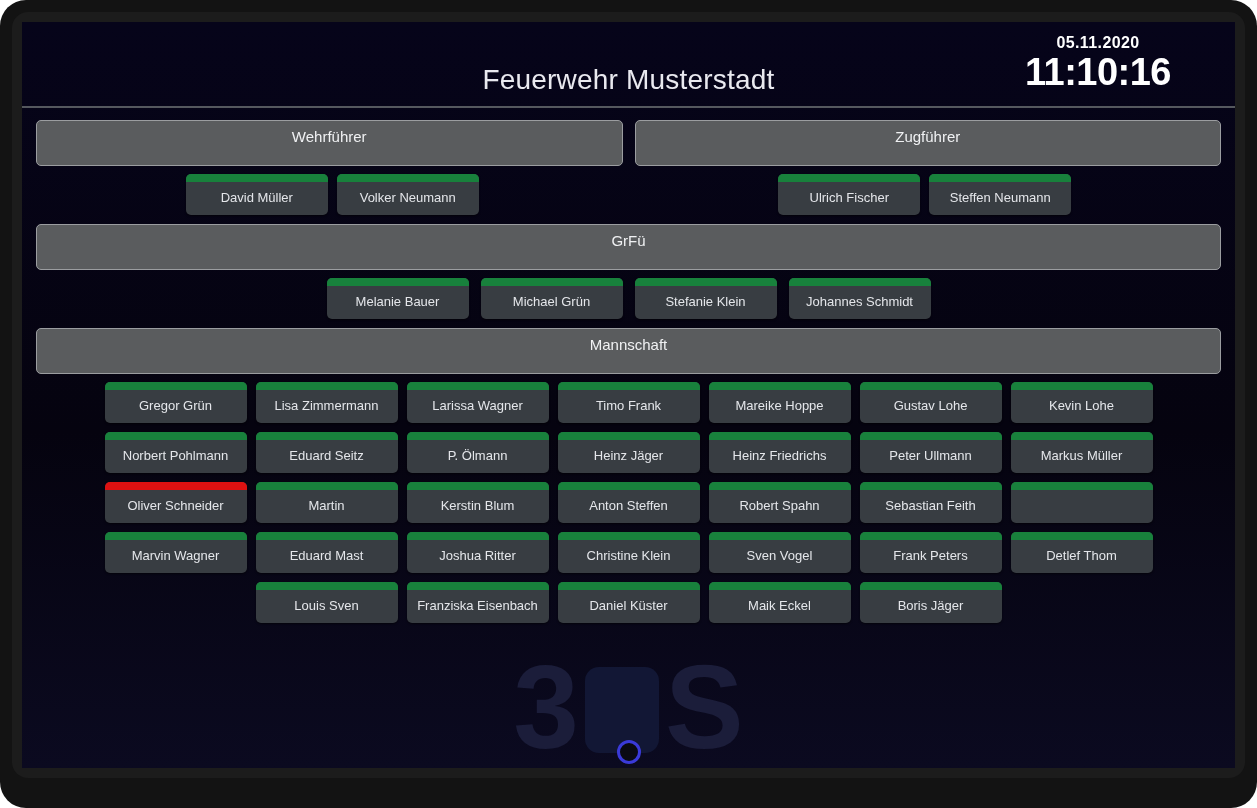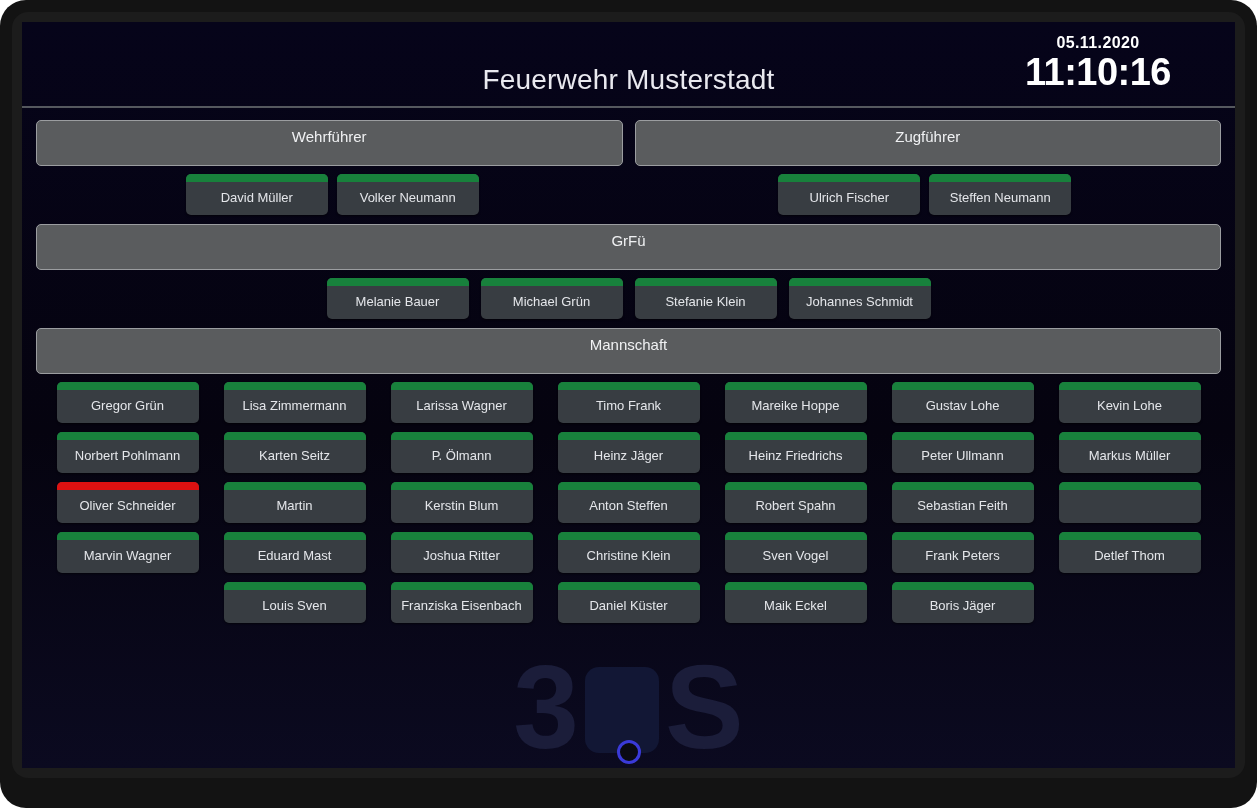--- a/index.html
+++ b/index.html
@@ -189,21 +189,21 @@
     text-align: center;
     color: #e4e6ea;
     font-size: 13px;
     padding: 8px 4px 10px 4px;
     white-space: nowrap;
     overflow: hidden;
     text-overflow: ellipsis;
   }
 
   .mannschaft-grid .cards-row {
-    gap: 25px;
+    gap: 9px;
   }
 </style>
 </head>
 <body>
 
 <div id="device">
   <div id="bezel">
     <div id="screen">
 
       <div id="watermark">
@@ -306,21 +306,21 @@
                 <span class="person-name">Kevin Lohe</span>
               </div>
             </div>
             <div class="cards-row">
               <div class="person-card">
                 <div class="status-bar"></div>
                 <span class="person-name">Norbert Pohlmann</span>
               </div>
               <div class="person-card">
                 <div class="status-bar"></div>
-                <span class="person-name">Karten Seitz</span>
+                <span class="person-name">Eduard Seitz</span>
               </div>
               <div class="person-card">
                 <div class="status-bar"></div>
                 <span class="person-name">P. Ölmann</span>
               </div>
               <div class="person-card">
                 <div class="status-bar"></div>
                 <span class="person-name">Heinz Jäger</span>
               </div>
               <div class="person-card">

